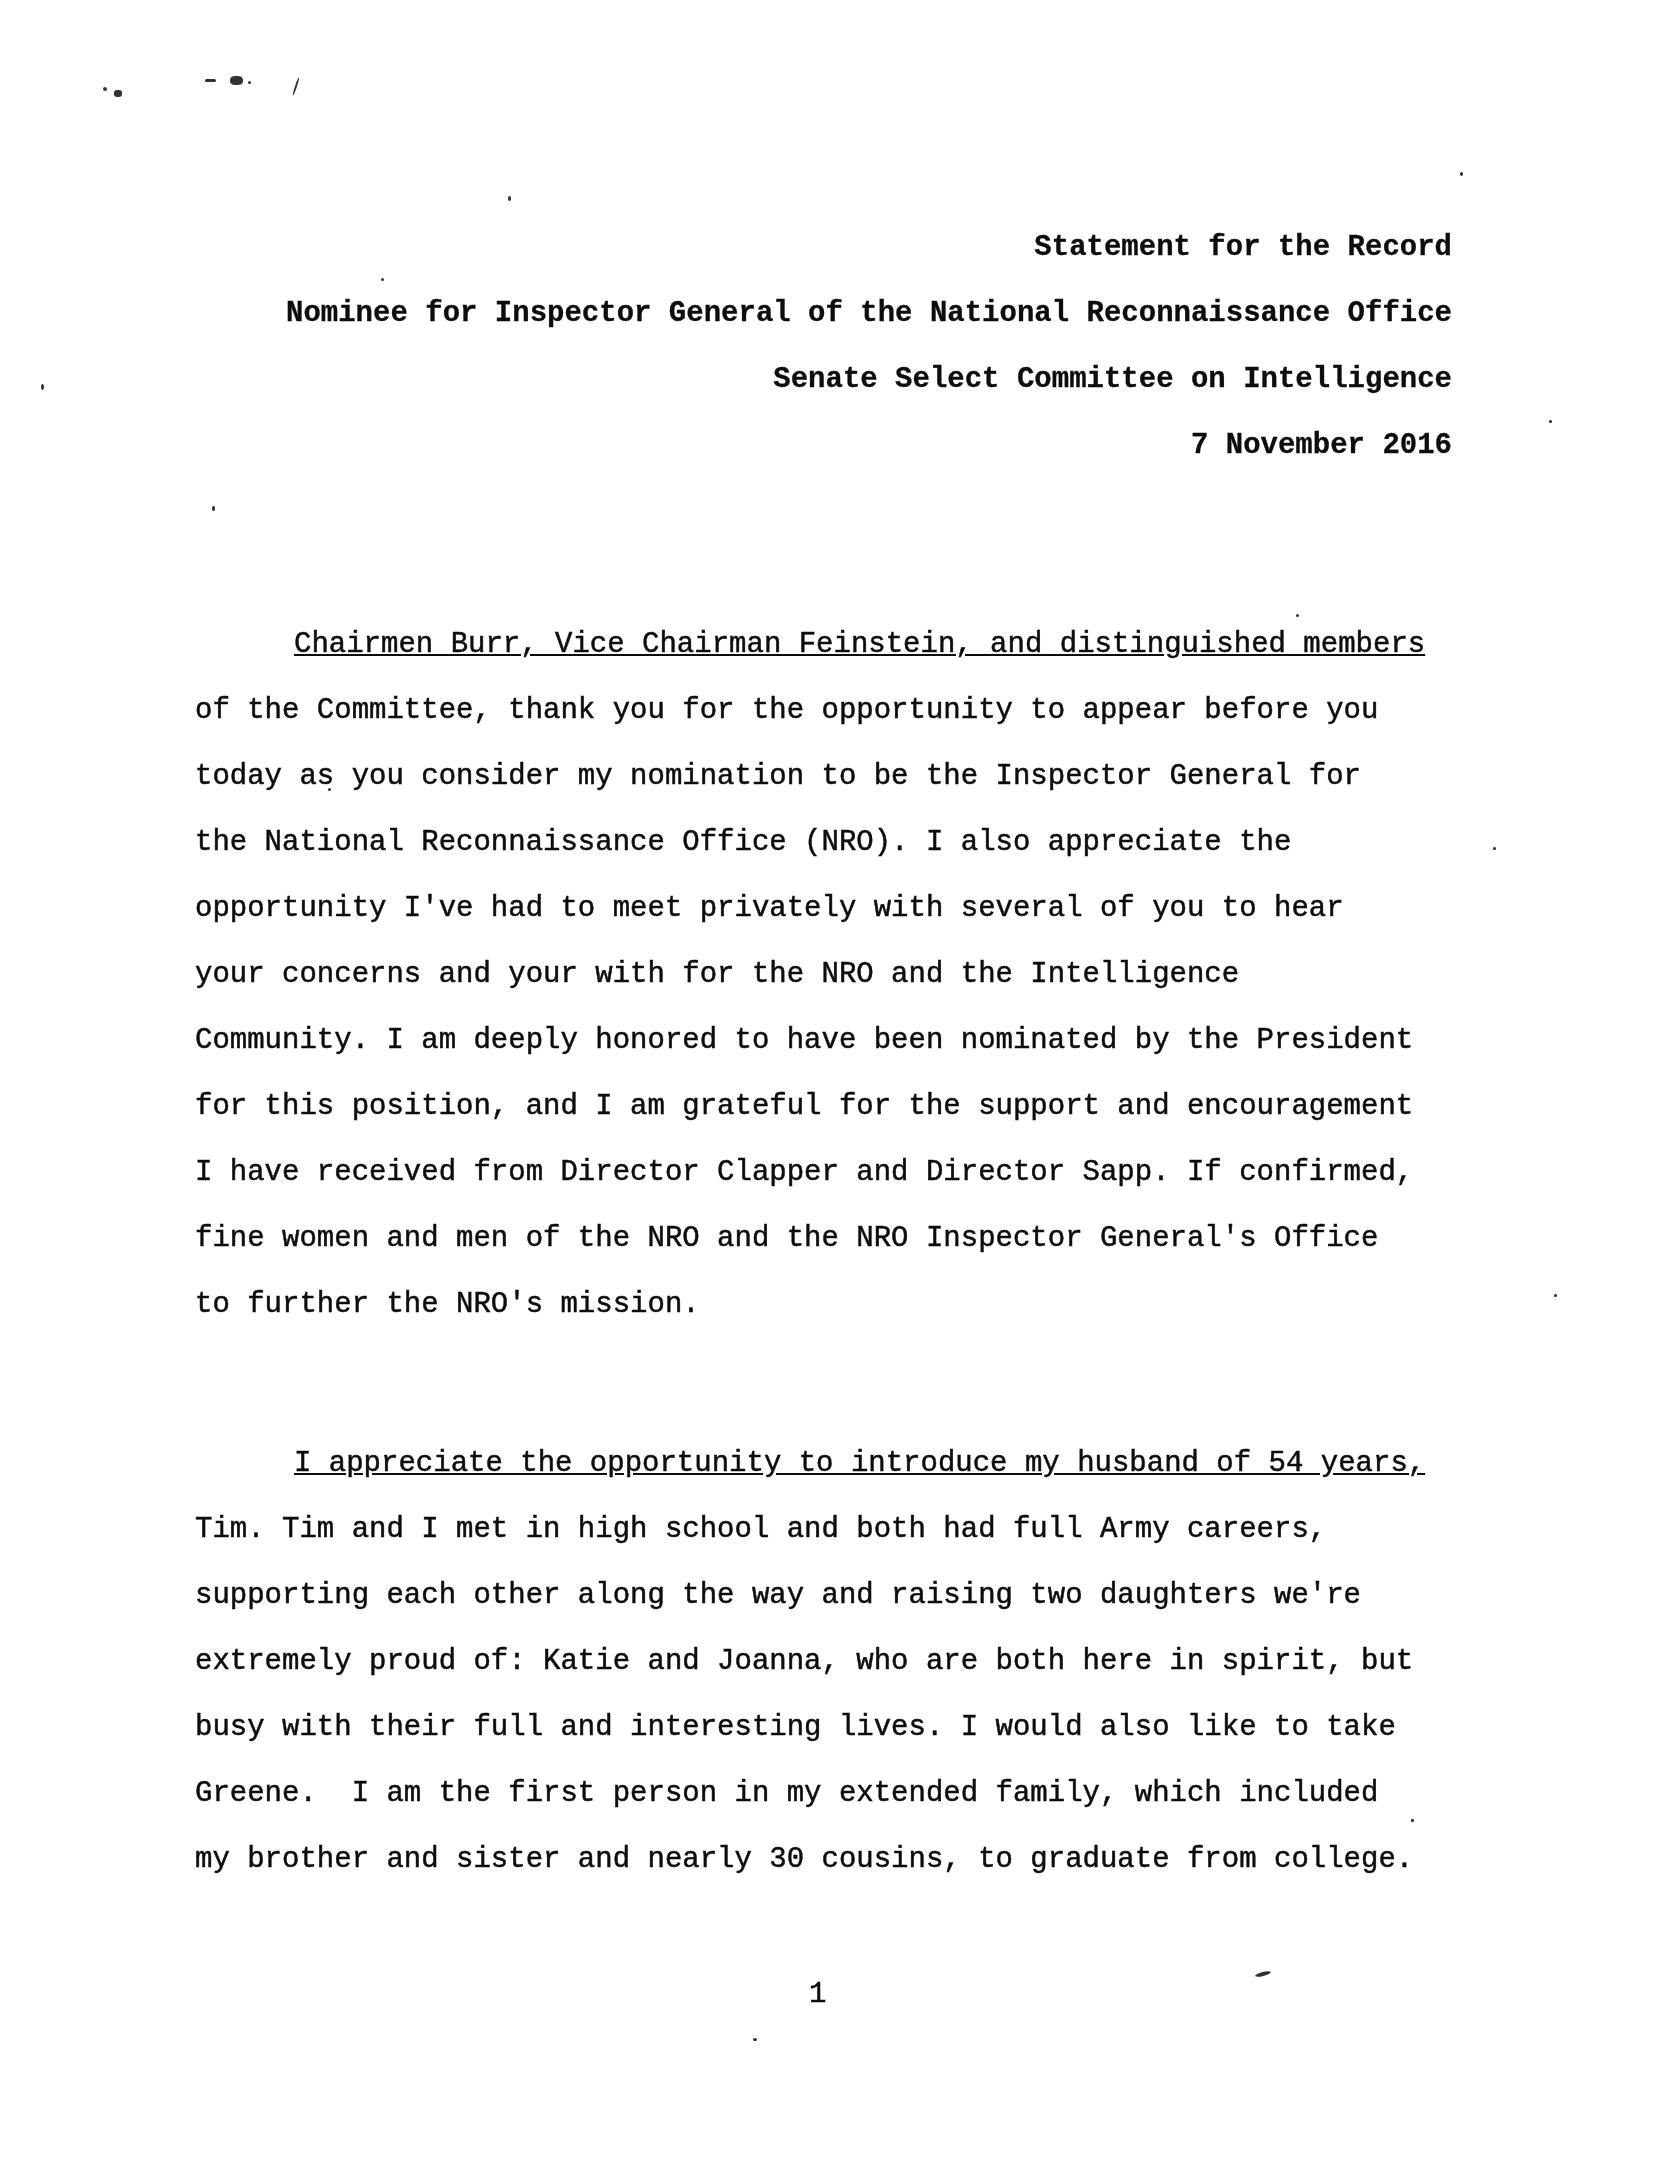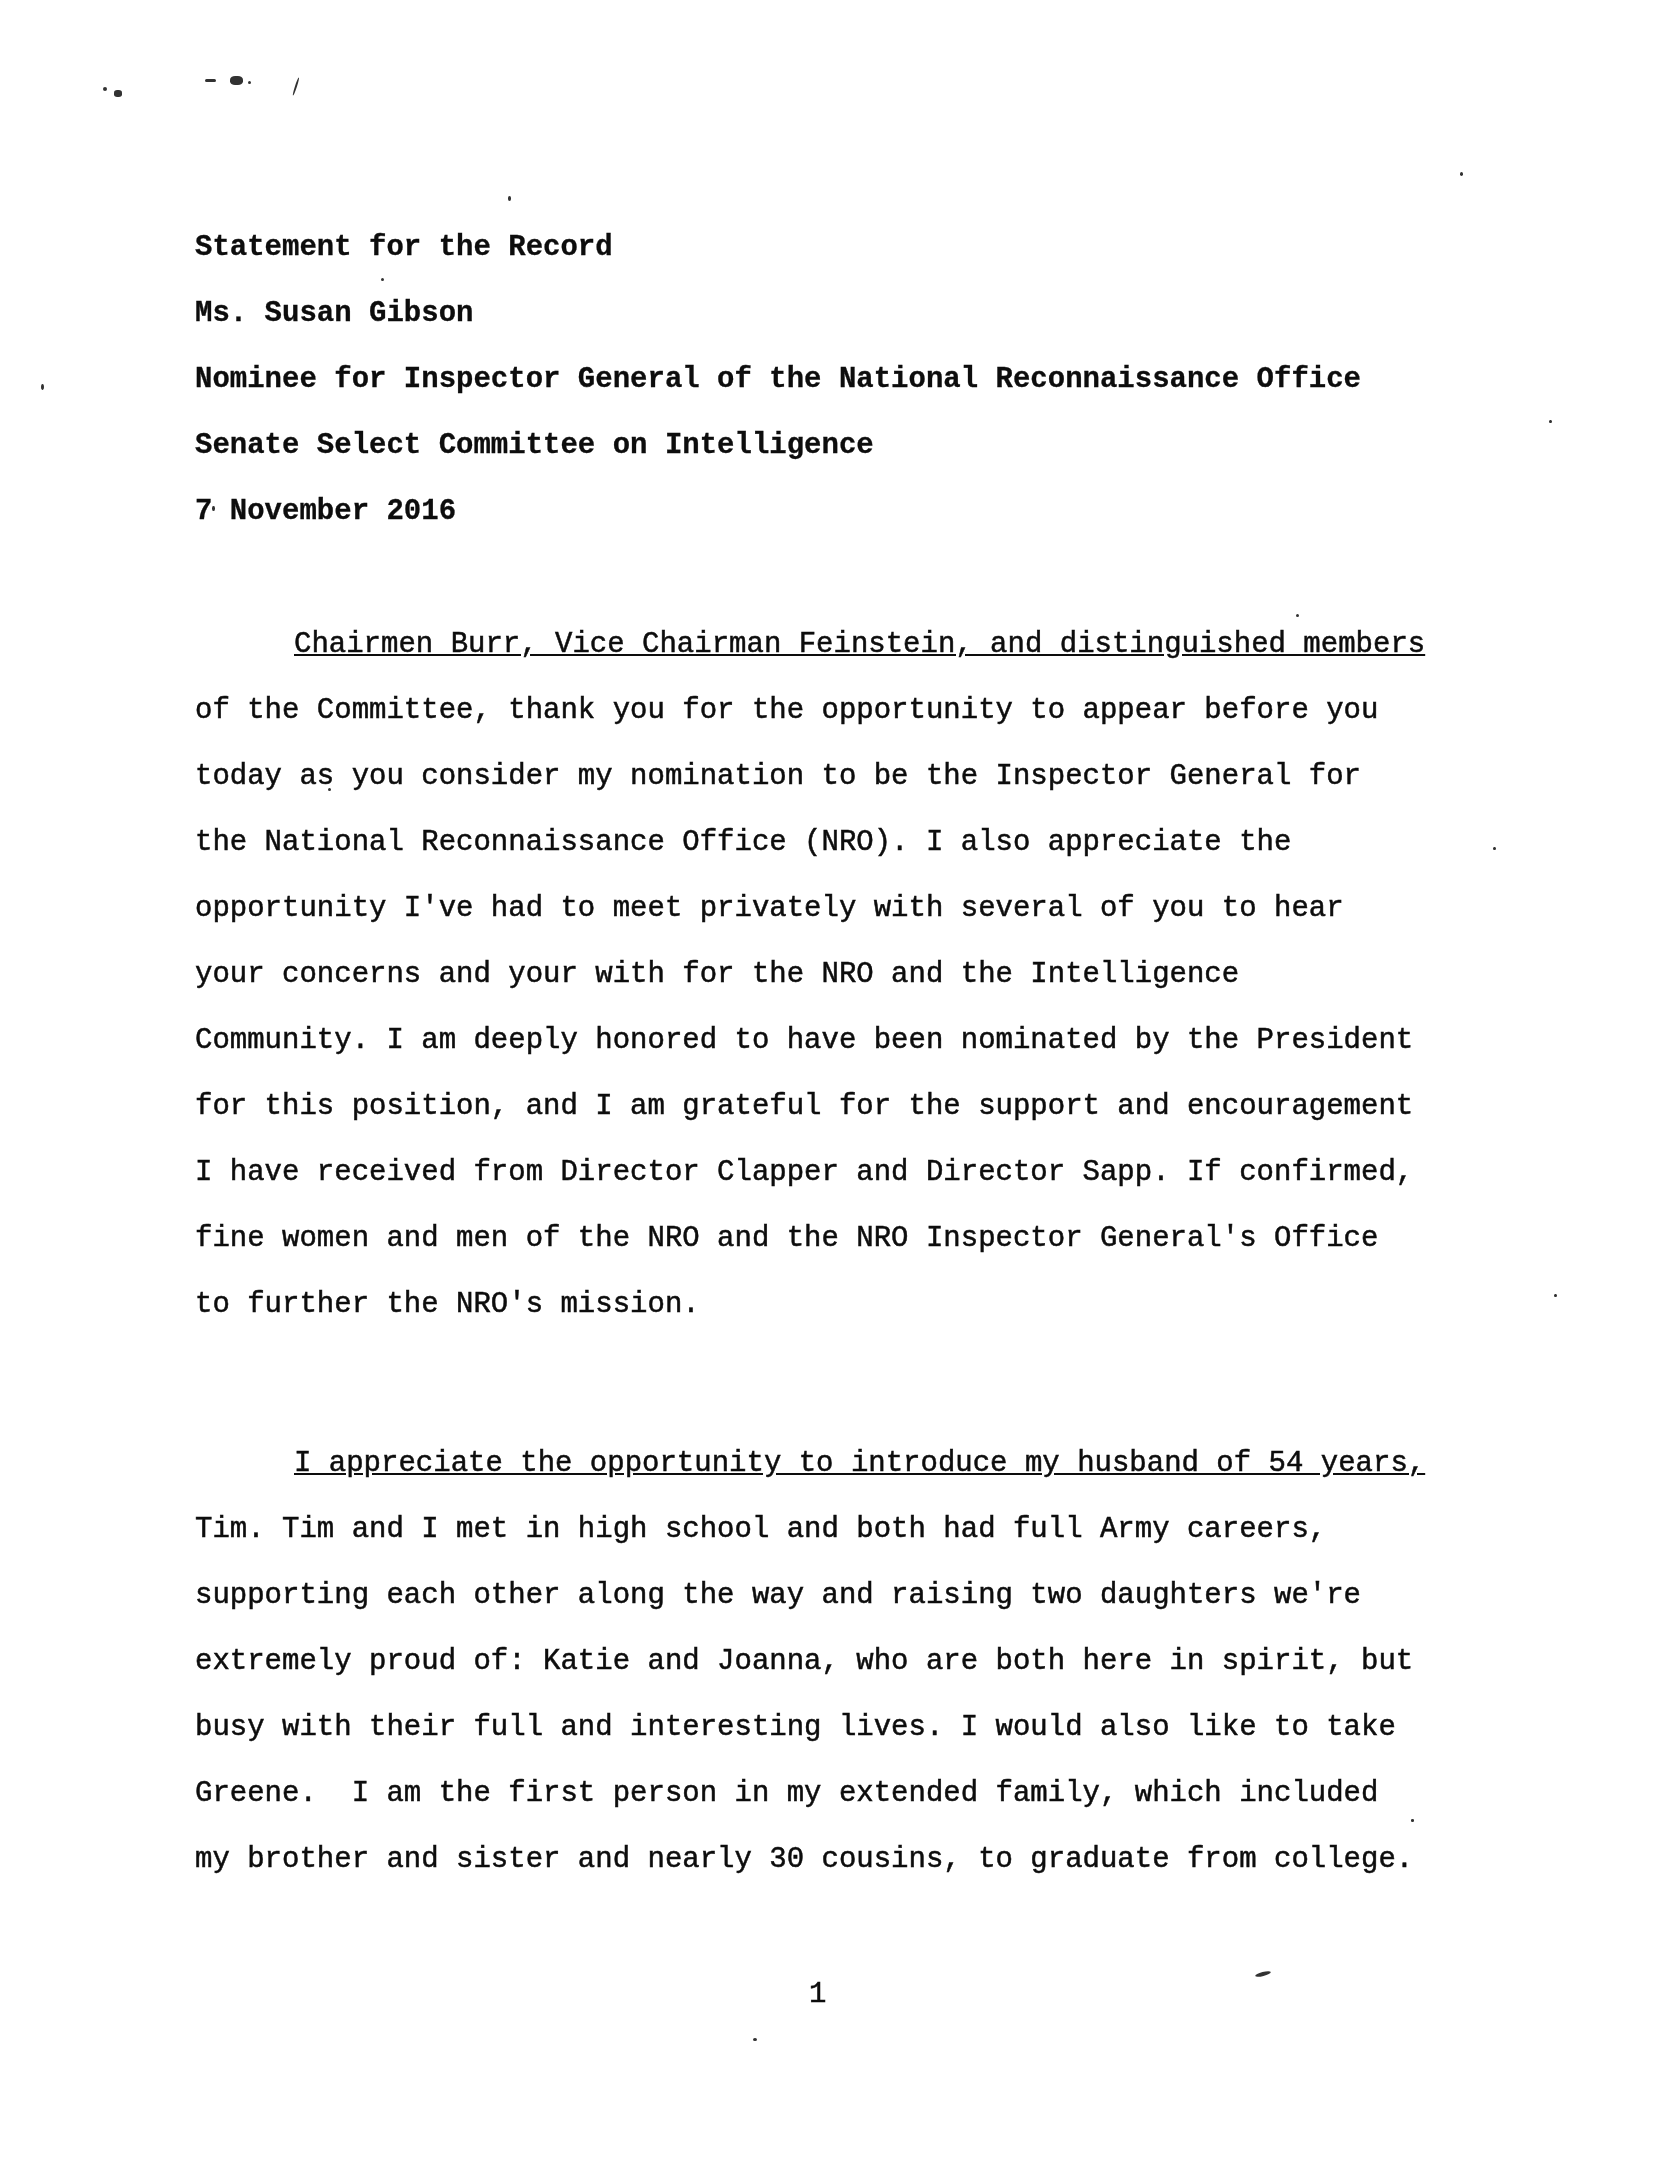--- a/index.html
+++ b/index.html
@@ -14,21 +14,21 @@
     background: #ffffff;
     overflow: hidden;
     font-family: "Liberation Mono", "DejaVu Sans Mono", monospace;
     color: #0d0d0d;
   }
   .headings {
     position: absolute;
     left: 195px;
     top: 215px;
     width: 1257px;
-    text-align: left;
+    text-align: right;
   }
   .heading-line {
     font-size: 29px;
     line-height: 66px;
     font-weight: bold;
     -webkit-text-stroke: 0.3px currentColor;
     white-space: pre;
   }
   .paragraph {
     position: absolute;
@@ -83,21 +83,20 @@
   <div class="artifact round" style="left:1493px; top:847px; width:2.6px; height:3.3px;"></div>
   <div class="artifact round" style="left:1554px; top:1294px; width:2.6px; height:3.3px;"></div>
   <div class="artifact round" style="left:938px; top:1038px; width:2.6px; height:2.6px;"></div>
   <div class="artifact round" style="left:328px; top:788px; width:3.3px; height:3.3px;"></div>
   <div class="artifact round" style="left:1411px; top:1819px; width:2.6px; height:2.6px;"></div>
   <div class="artifact bar" style="left:1255px; top:1972px; width:16px; height:4px; transform:rotate(-15deg); border-radius:50%;"></div>
   <div class="artifact round" style="left:753px; top:2038px; width:4px; height:3.3px;"></div>
 
   <div class="headings">
     <div class="heading-line">Statement for the Record</div>
-    <div class="heading-line">Ms. Susan Gibson</div>
     <div class="heading-line">Nominee for Inspector General of the National Reconnaissance Office</div>
     <div class="heading-line">Senate Select Committee on Intelligence</div>
     <div class="heading-line">7 November 2016</div>
   </div>
 
   <div class="paragraph para-1">
     <div class="body-line indent">Chairmen Burr, Vice Chairman Feinstein, and distinguished members</div>
     <div class="body-line">of the Committee, thank you for the opportunity to appear before you</div>
     <div class="body-line">today as you consider my nomination to be the Inspector General for</div>
     <div class="body-line">the National Reconnaissance Office (NRO). I also appreciate the</div>

